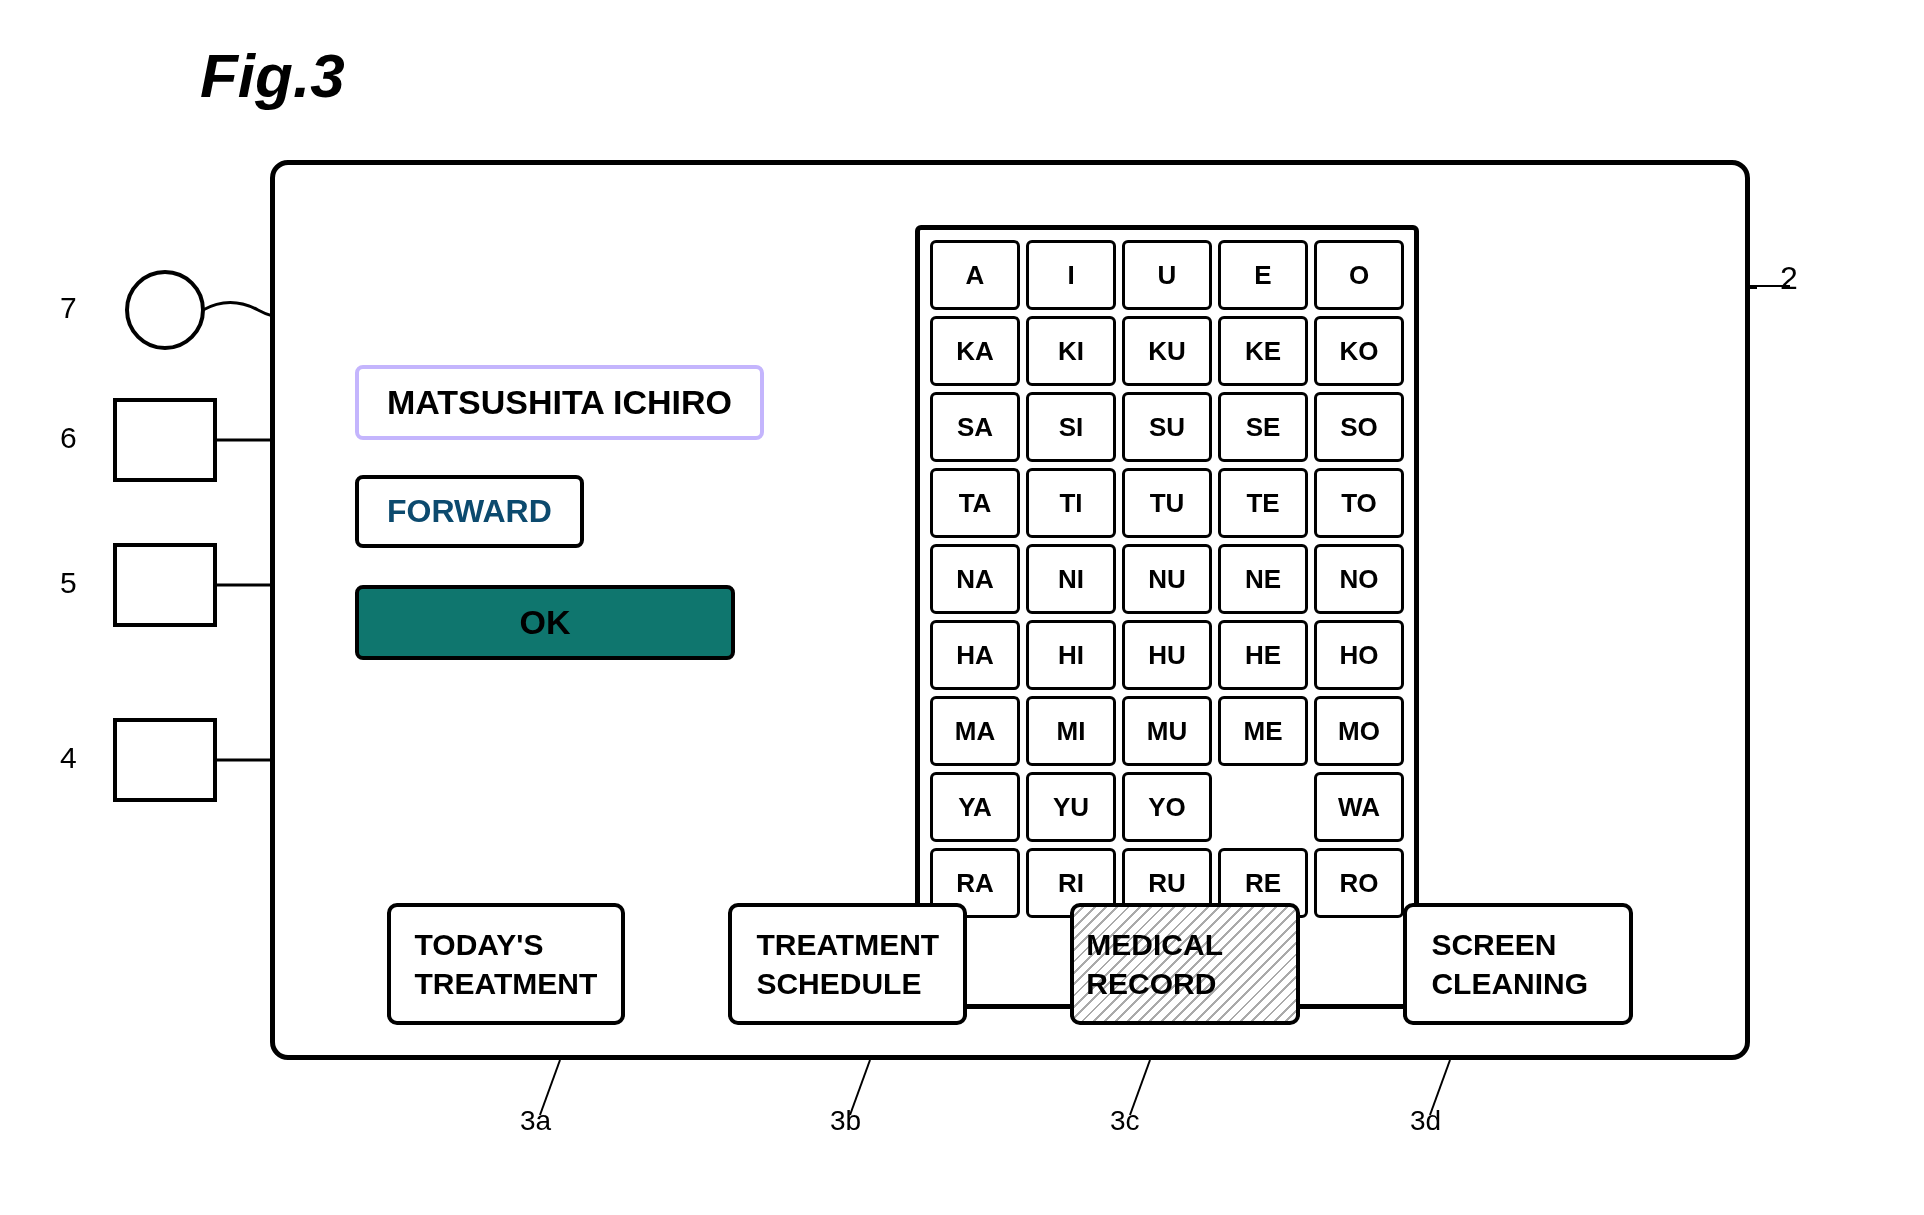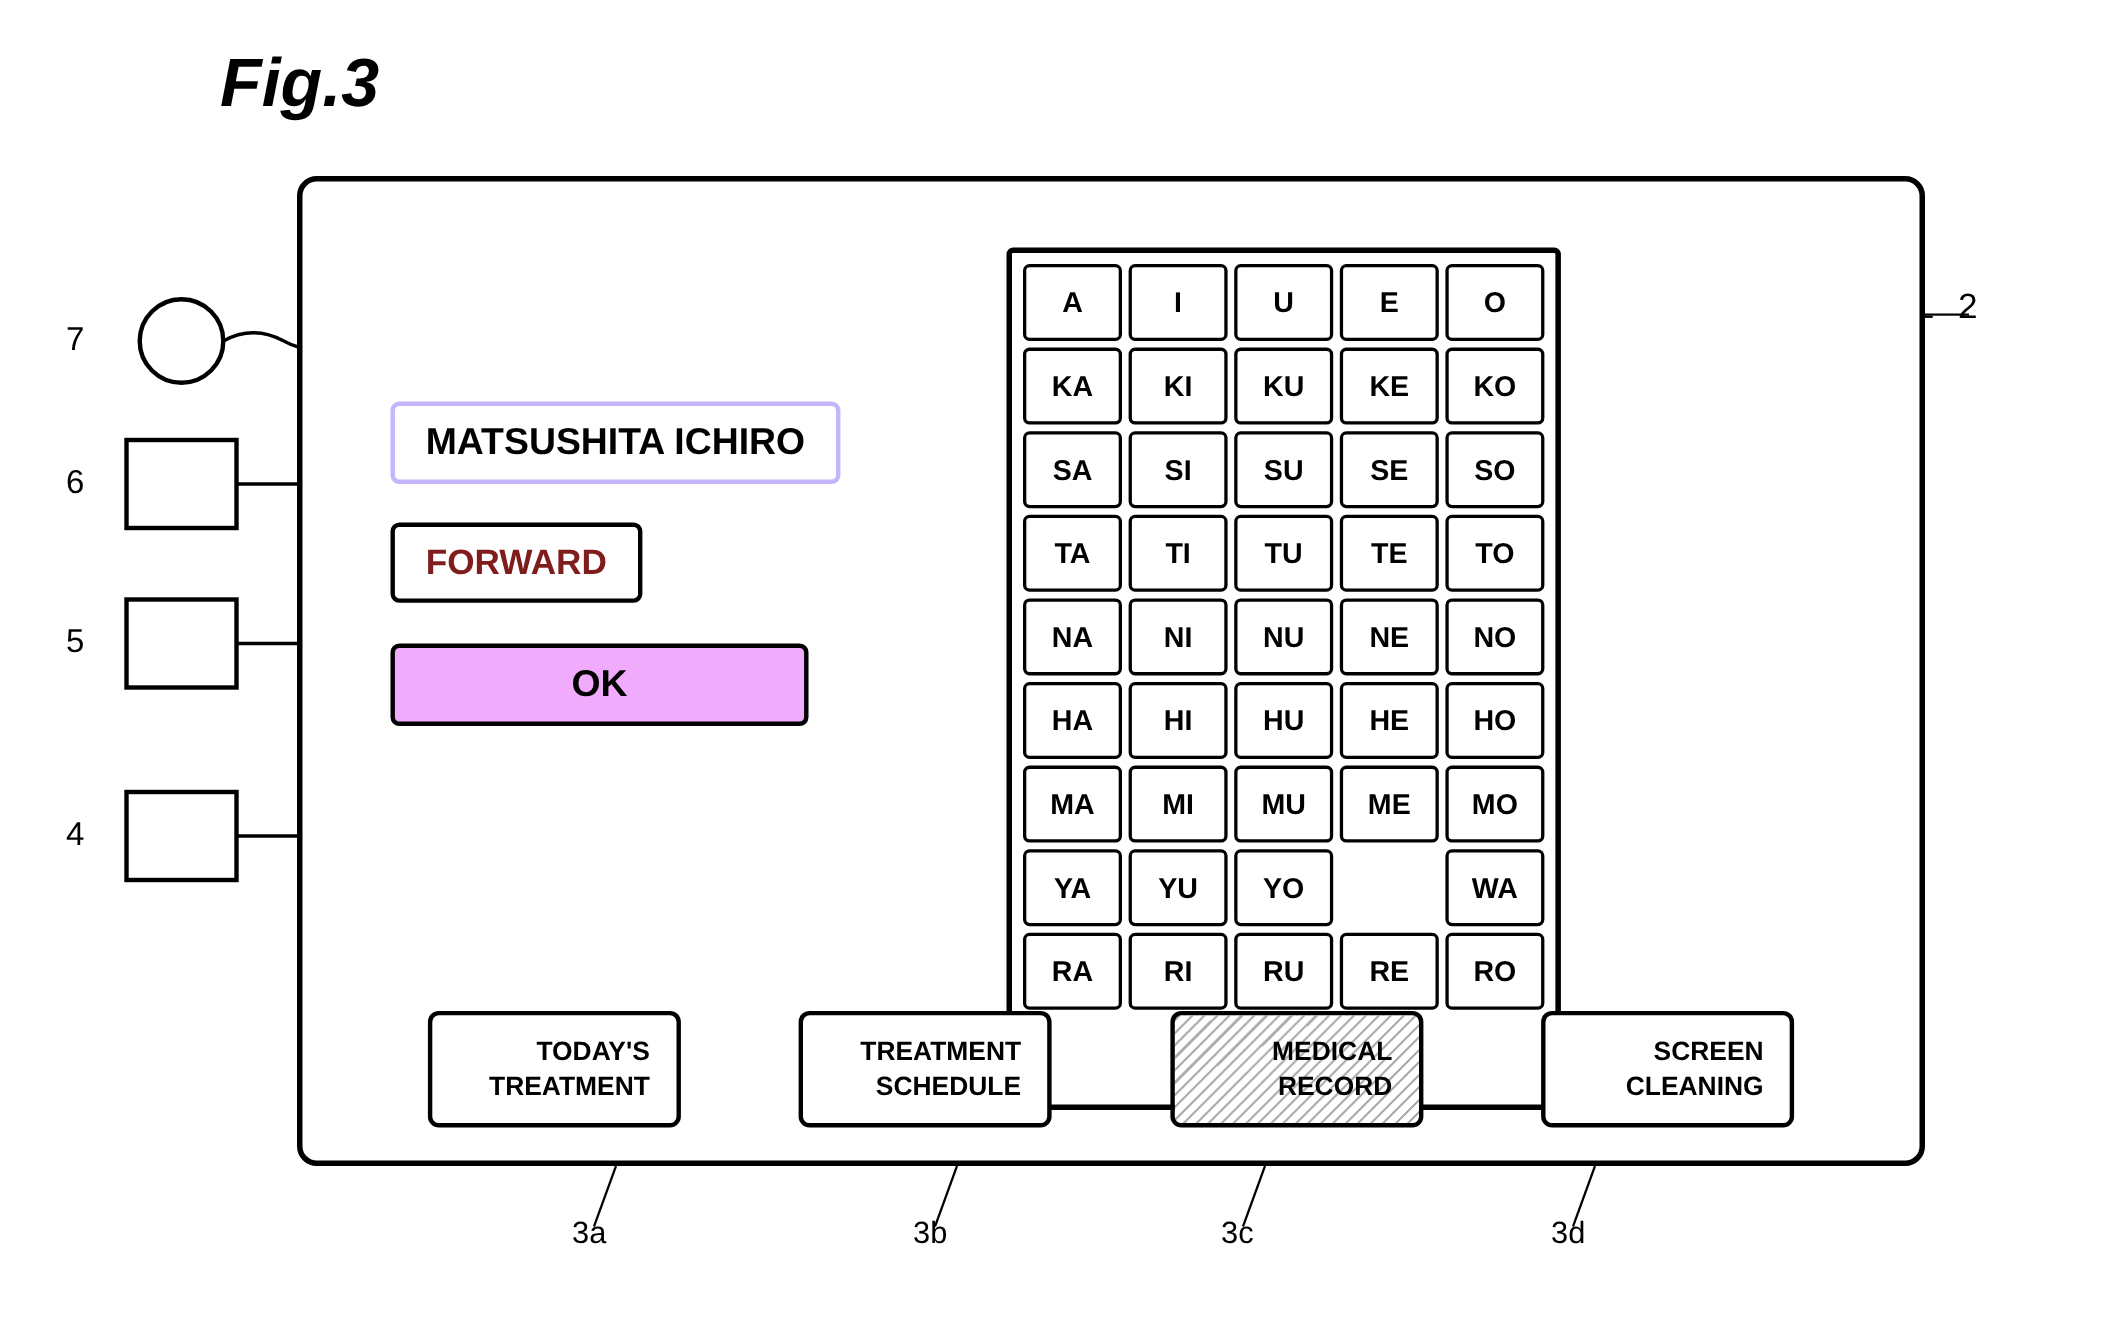--- a/index.html
+++ b/index.html
@@ -82,38 +82,38 @@
       left: 80px;
       display: flex;
       gap: 20px;
     }
     .nav-btn {
       border: 4px solid #000;
       border-radius: 8px;
       padding: 14px 28px;
       font-size: 32px;
       font-weight: bold;
-      color: #7f1d1d;
+      color: #0c4a6e;
       background: #fff;
       min-width: 150px;
       text-align: center;
     }
 
     
     .ok-btn {
       position: absolute;
       top: 420px;
       left: 80px;
       border: 4px solid #000;
       border-radius: 8px;
       padding: 14px 0;
       font-size: 34px;
       font-weight: bold;
       color: #000;
-      background: #f0abfc;
+      background: #0f766e;
       width: 380px;
       text-align: center;
     }
 
     
     .kana-grid {
       position: absolute;
       top: 60px;
       left: 640px;
       border: 5px solid #000;
@@ -150,25 +150,25 @@
       right: 60px;
       display: flex;
       align-items: center;
       justify-content: space-around;
     }
 
     .bottom-btn {
       border: 4px solid #000;
       border-radius: 10px;
       padding: 18px 24px;
-      font-size: 24px;
-      font-weight: bold;
-      color: #000;
-      background: #fff;
-      text-align: right;
+      font-size: 30px;
+      font-weight: bold;
+      color: #000;
+      background: #fff;
+      text-align: left;
       min-width: 230px;
       line-height: 1.3;
     }
 
     .bottom-btn.hatched {
       background: repeating-linear-gradient(
         -45deg,
         #fff,
         #fff 6px,
         #aaa 6px,

